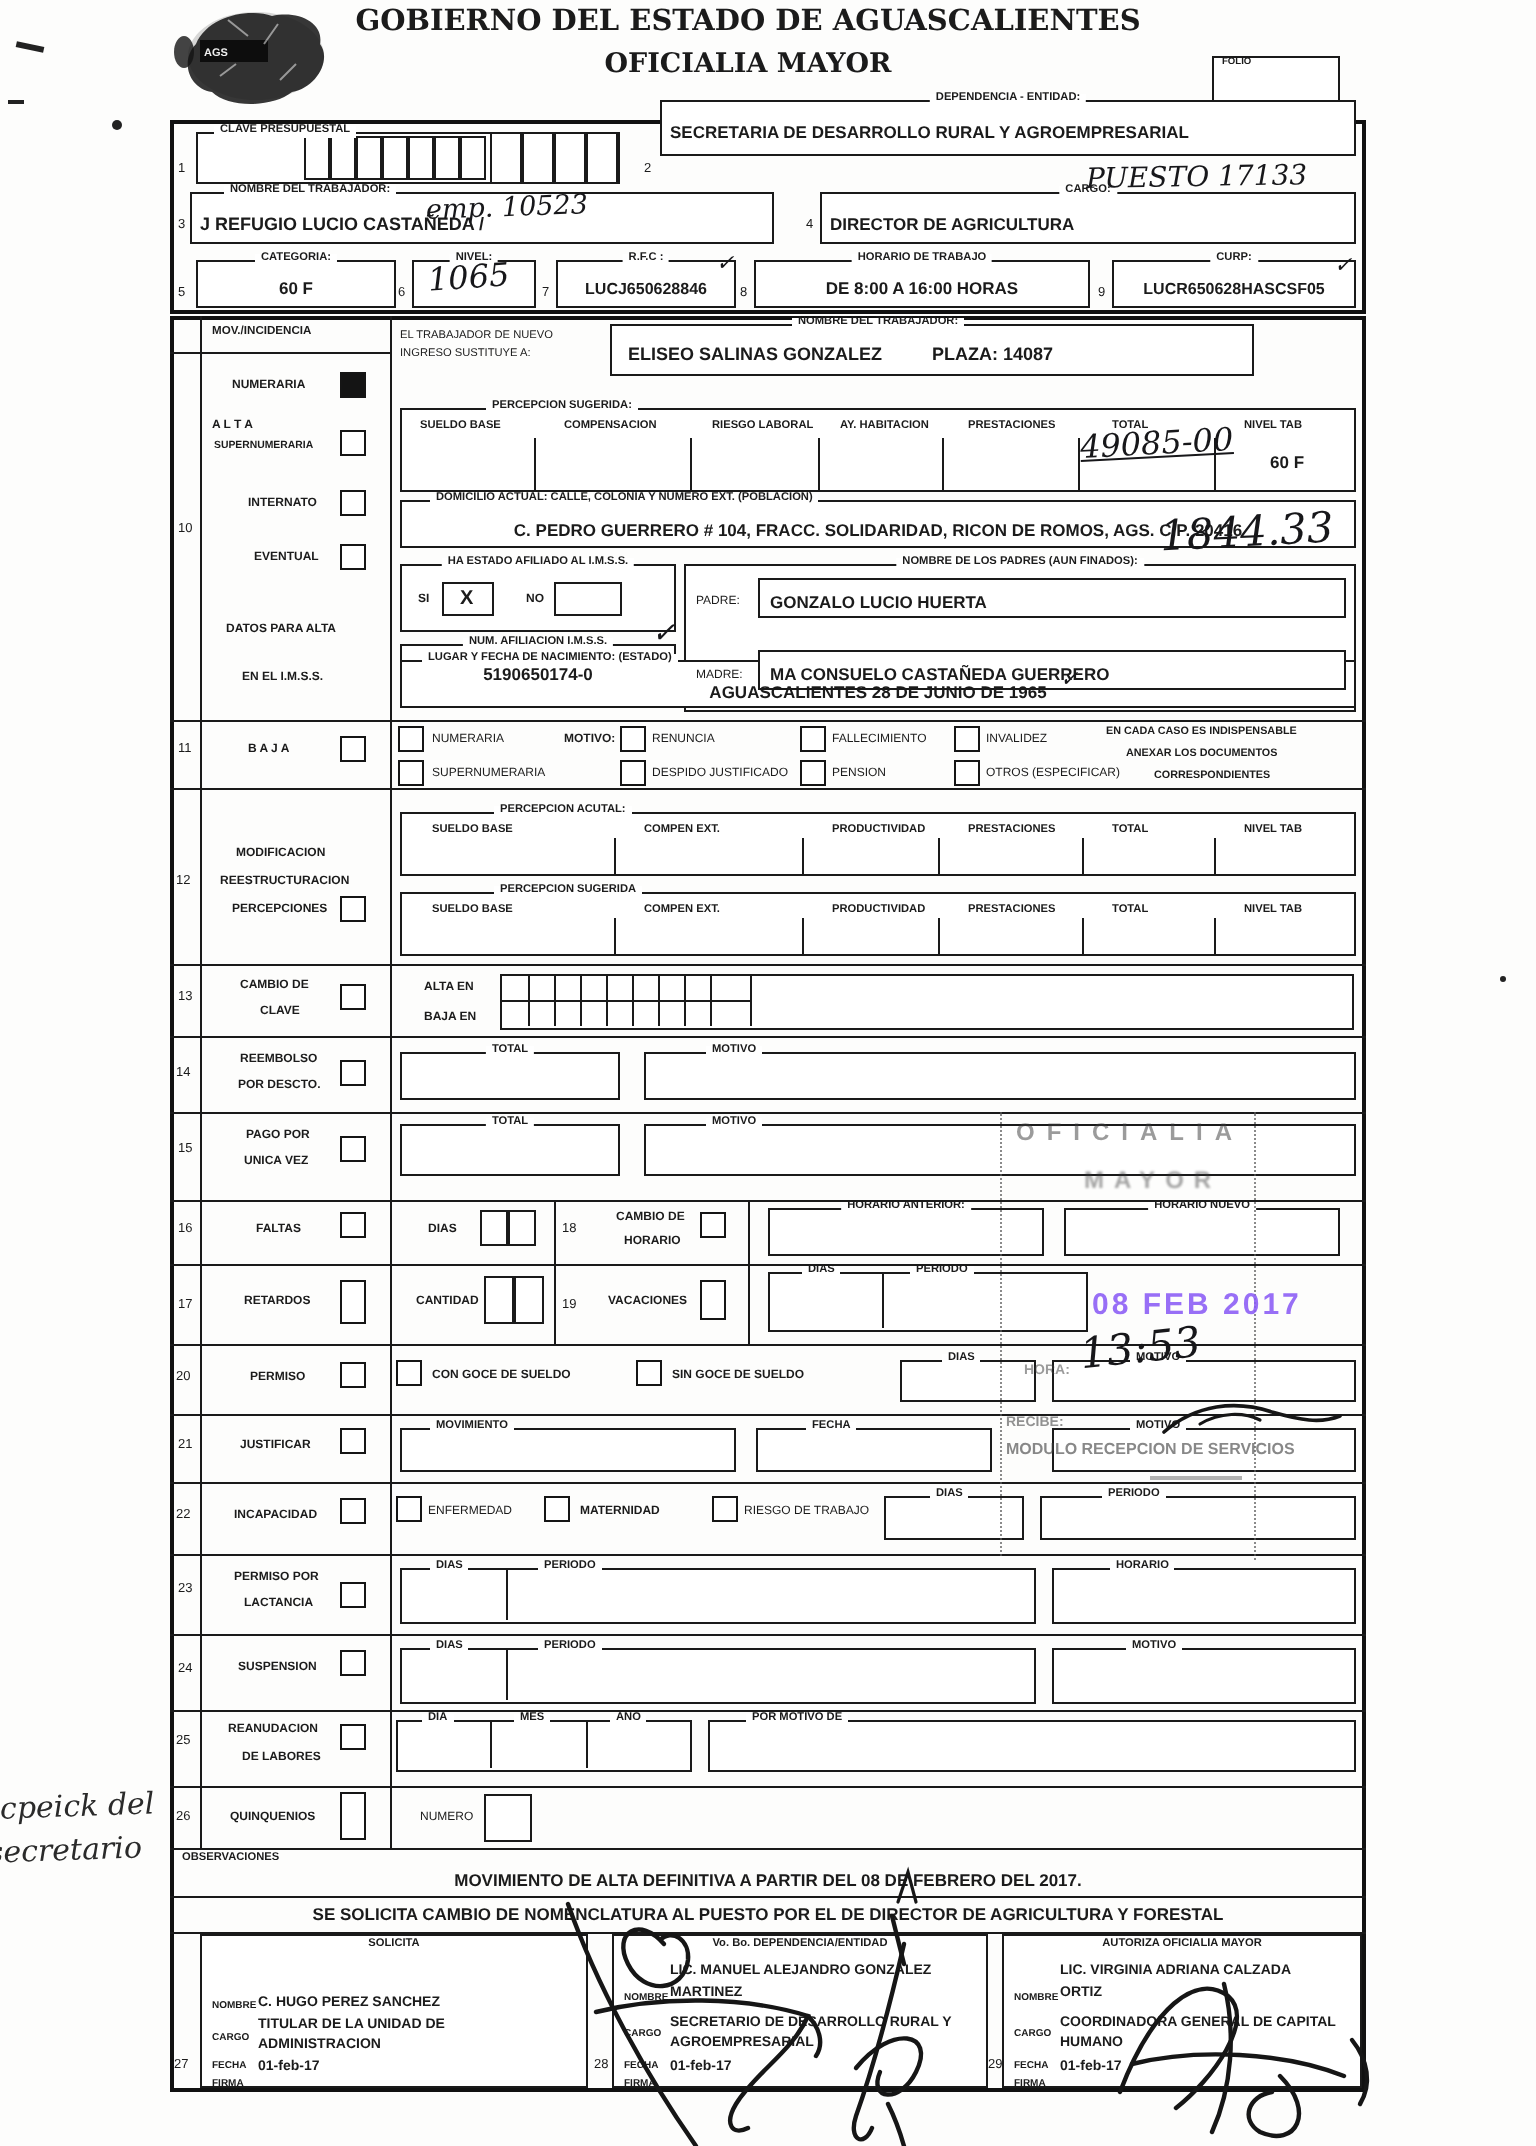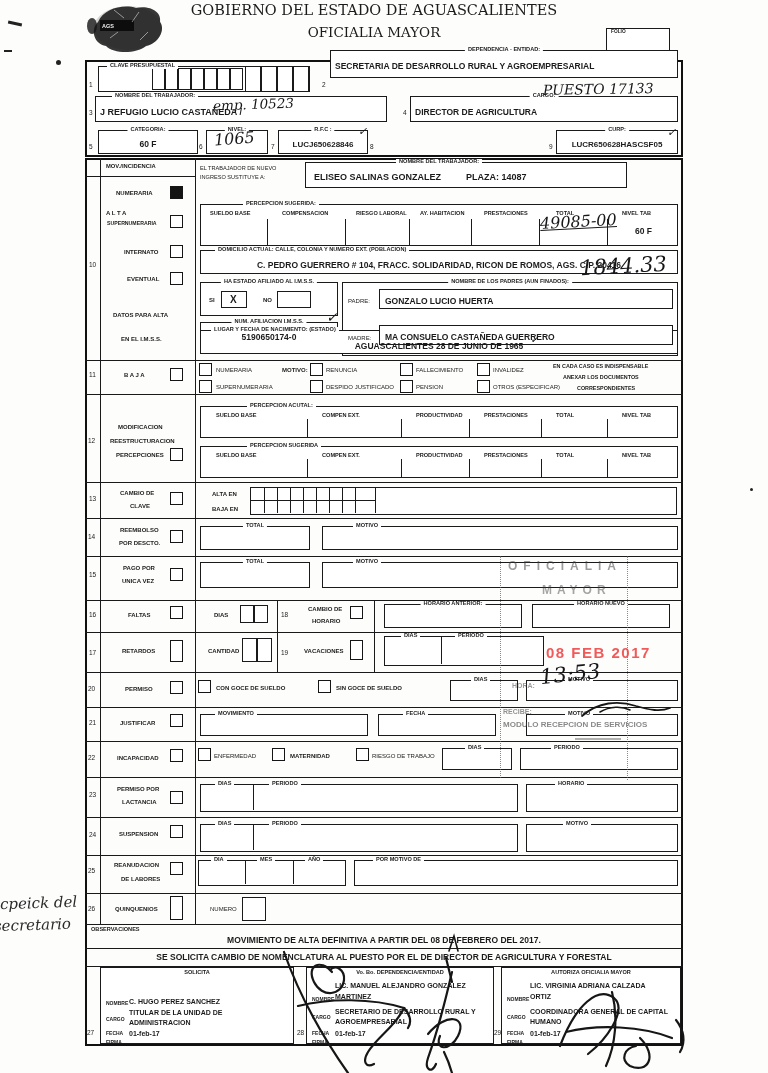--- a/index.html
+++ b/index.html
@@ -17,21 +17,21 @@
   .rn{position:absolute;font-size:6.5px;line-height:1;z-index:2}
   .cb{position:absolute;width:13px;height:13px;border:1.7px solid #151515;background:#fff;z-index:2}
   .fill{background:#141414}
   .sl{position:absolute;font-size:6px;font-weight:bold;white-space:nowrap;line-height:1;z-index:2}
   .hand{position:absolute;font-family:"DejaVu Serif",serif;font-style:italic;white-space:nowrap;color:#17171a;z-index:6;line-height:1}
   .stamp{position:absolute;font-weight:bold;color:#3a3a3a;white-space:nowrap;z-index:5;line-height:1}
   .vl{position:absolute;border-left:1.5px solid #1a1a1a;z-index:1}
   .hl{position:absolute;border-top:1.6px solid #1a1a1a;z-index:1}
   .dotl{position:absolute;border-left:1.5px dotted #5a5a5a;opacity:.7;z-index:4}
   .cell{position:absolute;border:1.3px solid #1a1a1a;background:#fff;z-index:2}
-  .title{position:absolute;font-family:"DejaVu Serif",serif;font-weight:normal;white-space:nowrap;transform:translateX(-50%);z-index:2}
+  .title{position:absolute;font-family:"DejaVu Serif",serif;font-weight:bold;white-space:nowrap;transform:translateX(-50%);z-index:2}
   .mark{position:absolute;background:#222;z-index:5}
   svg.ov{position:absolute;left:0;top:0;z-index:8;pointer-events:none}
 </style>
 </head>
 <body>
 
 <div class="page">
 
   <svg class="a" style="left:84px;top:2px" width="84" height="54" viewBox="0 0 84 54">
     <g fill="#141414">
@@ -105,20 +105,24 @@
     <span class="lab onb ctr">NIVEL:</span>
   </div>
   <span class="hand" style="left:214px;top:131px;font-size:16px;transform:rotate(-4deg)">1065</span>
   <span class="rn" style="left:271px;top:144px">7</span>
   <div class="b" style="left:278px;top:130px;width:90px;height:24px">
     <span class="lab onb ctr">R.F.C :</span>
     <span class="val ctr" style="top:10px;font-size:8px">LUCJ650628846</span>
   </div>
   <span class="hand" style="left:358px;top:126px;font-size:11px">✓</span>
   <span class="rn" style="left:370px;top:144px">8</span>
+  <div class="b" style="left:377px;top:130px;width:168px;height:24px">
+    <span class="lab onb ctr">HORARIO DE TRABAJO</span>
+    <span class="val ctr" style="top:9px">DE 8:00 A 16:00 HORAS</span>
+  </div>
   <span class="rn" style="left:549px;top:144px">9</span>
   <div class="b" style="left:556px;top:130px;width:122px;height:24px">
     <span class="lab onb ctr">CURP:</span>
     <span class="val ctr" style="top:10px;font-size:8px">LUCR650628HASCSF05</span>
   </div>
   <span class="hand" style="left:667px;top:127px;font-size:11px">✓</span>
 
   <div class="b2" style="left:85px;top:158px;width:598px;height:888px"></div>
   <div class="vl" style="left:100px;top:158px;height:766px"></div>
   <div class="vl" style="left:195px;top:158px;height:766px"></div>
@@ -483,21 +487,21 @@
     <span class="val sm" style="left:28px;top:40px">COORDINADORA GENERAL DE CAPITAL</span>
     <span class="val sm" style="left:28px;top:50px">HUMANO</span>
     <span class="val sm" style="left:28px;top:62px">01-feb-17</span>
   </div>
 
   <div class="dotl" style="left:500px;top:556px;height:222px"></div>
   <div class="dotl" style="left:627px;top:556px;height:224px"></div>
 
   <span class="stamp" style="left:508px;top:560px;font-size:12px;letter-spacing:6px;opacity:.5;filter:blur(.3px)">OFICIALIA</span>
   <span class="stamp" style="left:542px;top:584px;font-size:12px;letter-spacing:5px;opacity:.45;filter:blur(.4px)">MAYOR</span>
-  <span class="stamp" style="left:546px;top:645px;font-size:15px;letter-spacing:1.5px;color:#ef4444;opacity:.88">08 FEB 2017</span>
+  <span class="stamp" style="left:546px;top:645px;font-size:15px;letter-spacing:1.5px;color:#8b5cf6;opacity:.88">08 FEB 2017</span>
   <span class="stamp" style="left:512px;top:682px;font-size:7px;opacity:.5">HORA:</span>
   <span class="hand" style="left:540px;top:664px;font-size:21px;transform:rotate(-6deg)">13:53</span>
   <span class="stamp" style="left:503px;top:708px;font-size:7px;opacity:.55">RECIBE:</span>
   <span class="stamp" style="left:503px;top:721px;font-size:8px;opacity:.6;filter:blur(.3px)">MODULO RECEPCION DE SERVICIOS</span>
   <div class="mark" style="left:575px;top:738px;width:46px;height:2px;opacity:.35"></div>
 
   <span class="hand" style="left:0;top:896px;font-size:15px;transform:rotate(-2deg);color:#2a2a2a">cpeick del</span>
   <span class="hand" style="left:-6px;top:918px;font-size:15px;transform:rotate(-2deg);color:#2a2a2a">secretario</span>
 
   <svg class="ov" width="768" height="1073" viewBox="0 0 768 1073">

